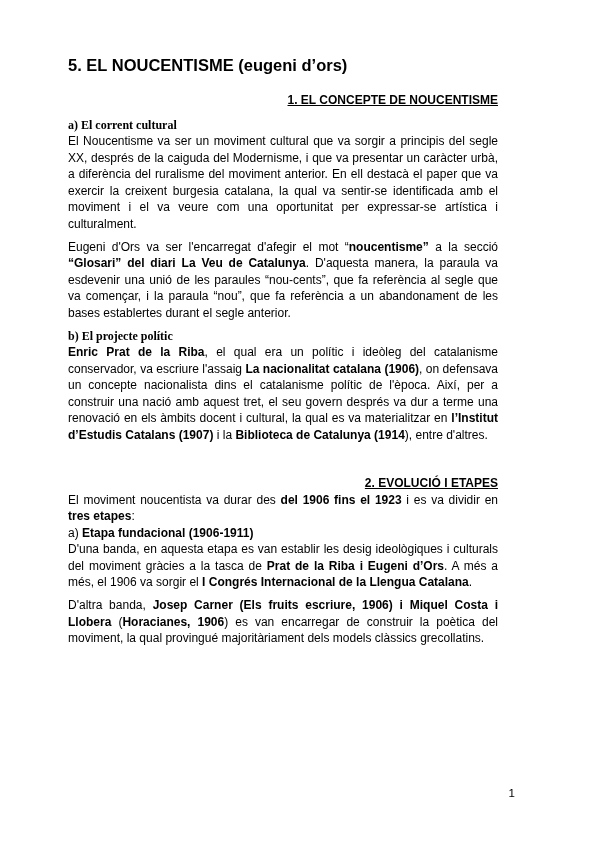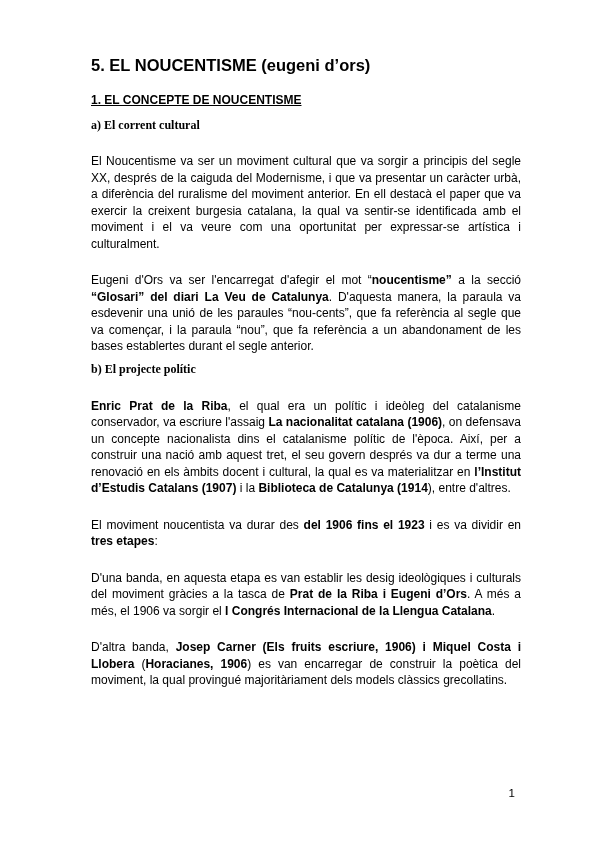--- a/index.html
+++ b/index.html
@@ -11,51 +11,51 @@
     position: relative;
     width: 600px;
     height: 848px;
     background: #ffffff;
     font-family: "Liberation Sans", "DejaVu Sans", sans-serif;
     color: #000000;
     overflow: hidden;
   }
   .doc-body {
     position: absolute;
-    left: 91px;
+    left: 68px;
     top: 55px;
     width: 430px;
   }
   .blk {
     font-size: 12px;
     line-height: 16.5px;
     margin: 0 0 6.5px 0;
   }
   .title {
     font-size: 16.5px;
     font-weight: bold;
     line-height: 21px;
     margin: 0 0 16px 0;
   }
   .h2 {
     font-weight: bold;
     text-decoration: underline;
     margin: 0 0 8px 0;
+    text-align: right;
   }
   .h2.no-after {
     margin-bottom: 0;
   }
   .h3 {
     font-weight: bold;
     margin: 0;
     font-family: Liberation Serif, serif;
   }
   .p {
     text-align: justify;
-    margin-top: 20px;
   }
   .line {
     text-align: left;
   }
   .tight {
     margin-bottom: 0;
   }
   .section-gap {
     margin-top: 32px;
   }
@@ -74,18 +74,20 @@
 
 <div class="page">
   <div class="doc-body">
       <div class="blk title"><span>5. EL NOUCENTISME (eugeni d’ors)</span></div>
       <div class="blk h2"><span>1. EL CONCEPTE DE NOUCENTISME</span></div>
       <div class="blk h3"><span>a) El corrent cultural</span></div>
       <div class="blk p"><span>El Noucentisme va ser un moviment cultural que va sorgir a principis del segle XX, després de la caiguda del Modernisme, i que va presentar un caràcter urbà, a diferència del ruralisme del moviment anterior. En ell destacà el paper que va exercir la creixent burgesia catalana, la qual va sentir-se identificada amb el moviment i el va veure com una oportunitat per expressar-se artística i culturalment.</span></div>
       <div class="blk p"><span>Eugeni d'Ors va ser l'encarregat d'afegir el mot “</span><span class="b">noucentisme”</span><span> a la secció </span><span class="b">“Glosari” del diari </span><span class="bi">La Veu de Catalunya</span><span>. D'aquesta manera, la paraula va esdevenir una unió de les paraules “nou-cents”, que fa referència al segle que va començar, i la paraula “nou”, que fa referència a un abandonament de les bases establertes durant el segle anterior.</span></div>
       <div class="blk h3"><span>b) El projecte polític</span></div>
       <div class="blk p"><span class="b">Enric Prat de la Riba</span><span>, el qual era un polític i ideòleg del catalanisme conservador, va escriure l'assaig </span><span class="bi">La nacionalitat catalana</span><span class="b"> (1906)</span><span>,  on defensava un concepte nacionalista dins el catalanisme polític de l'època. Així, per a construir una nació amb aquest tret, el seu govern després va dur a terme una renovació en els àmbits docent i cultural, la qual es va materialitzar en </span><span class="b">l’Institut d’Estudis Catalans (1907)</span><span> i la </span><span class="b">Biblioteca de Catalunya (1914</span><span>), entre d'altres.</span></div>
+      <div class="blk h2 section-gap no-after"><span>2. EVOLUCIÓ I ETAPES</span></div>
       <div class="blk p tight"><span>El moviment noucentista va durar des </span><span class="b">del 1906 fins el 1923</span><span> i es va dividir en </span><span class="b">tres etapes</span><span>:</span></div>
+      <div class="blk line tight"><span>a) </span><span class="b">Etapa fundacional (1906-1911)</span></div>
       <div class="blk p"><span>D'una banda, en aquesta etapa es van establir les desig ideològiques i culturals del moviment gràcies a la tasca de </span><span class="b">Prat de la Riba i Eugeni d’Ors</span><span>. A més a més, el 1906 va sorgir el </span><span class="b">I Congrés Internacional de la Llengua Catalana</span><span>.</span></div>
       <div class="blk p"><span>D'altra banda, </span><span class="b">Josep Carner (</span><span class="bi">Els fruits escriure</span><span class="b">, 1906) i Miquel Costa i Llobera</span><span> (</span><span class="bi">Horacianes, 1906</span><span>) es van encarregar de construir la poètica del moviment, la qual provingué majoritàriament dels models clàssics grecollatins.</span></div>
     </div>
   <div class="page-number">1</div>
 </div>
 
 </body></html>

